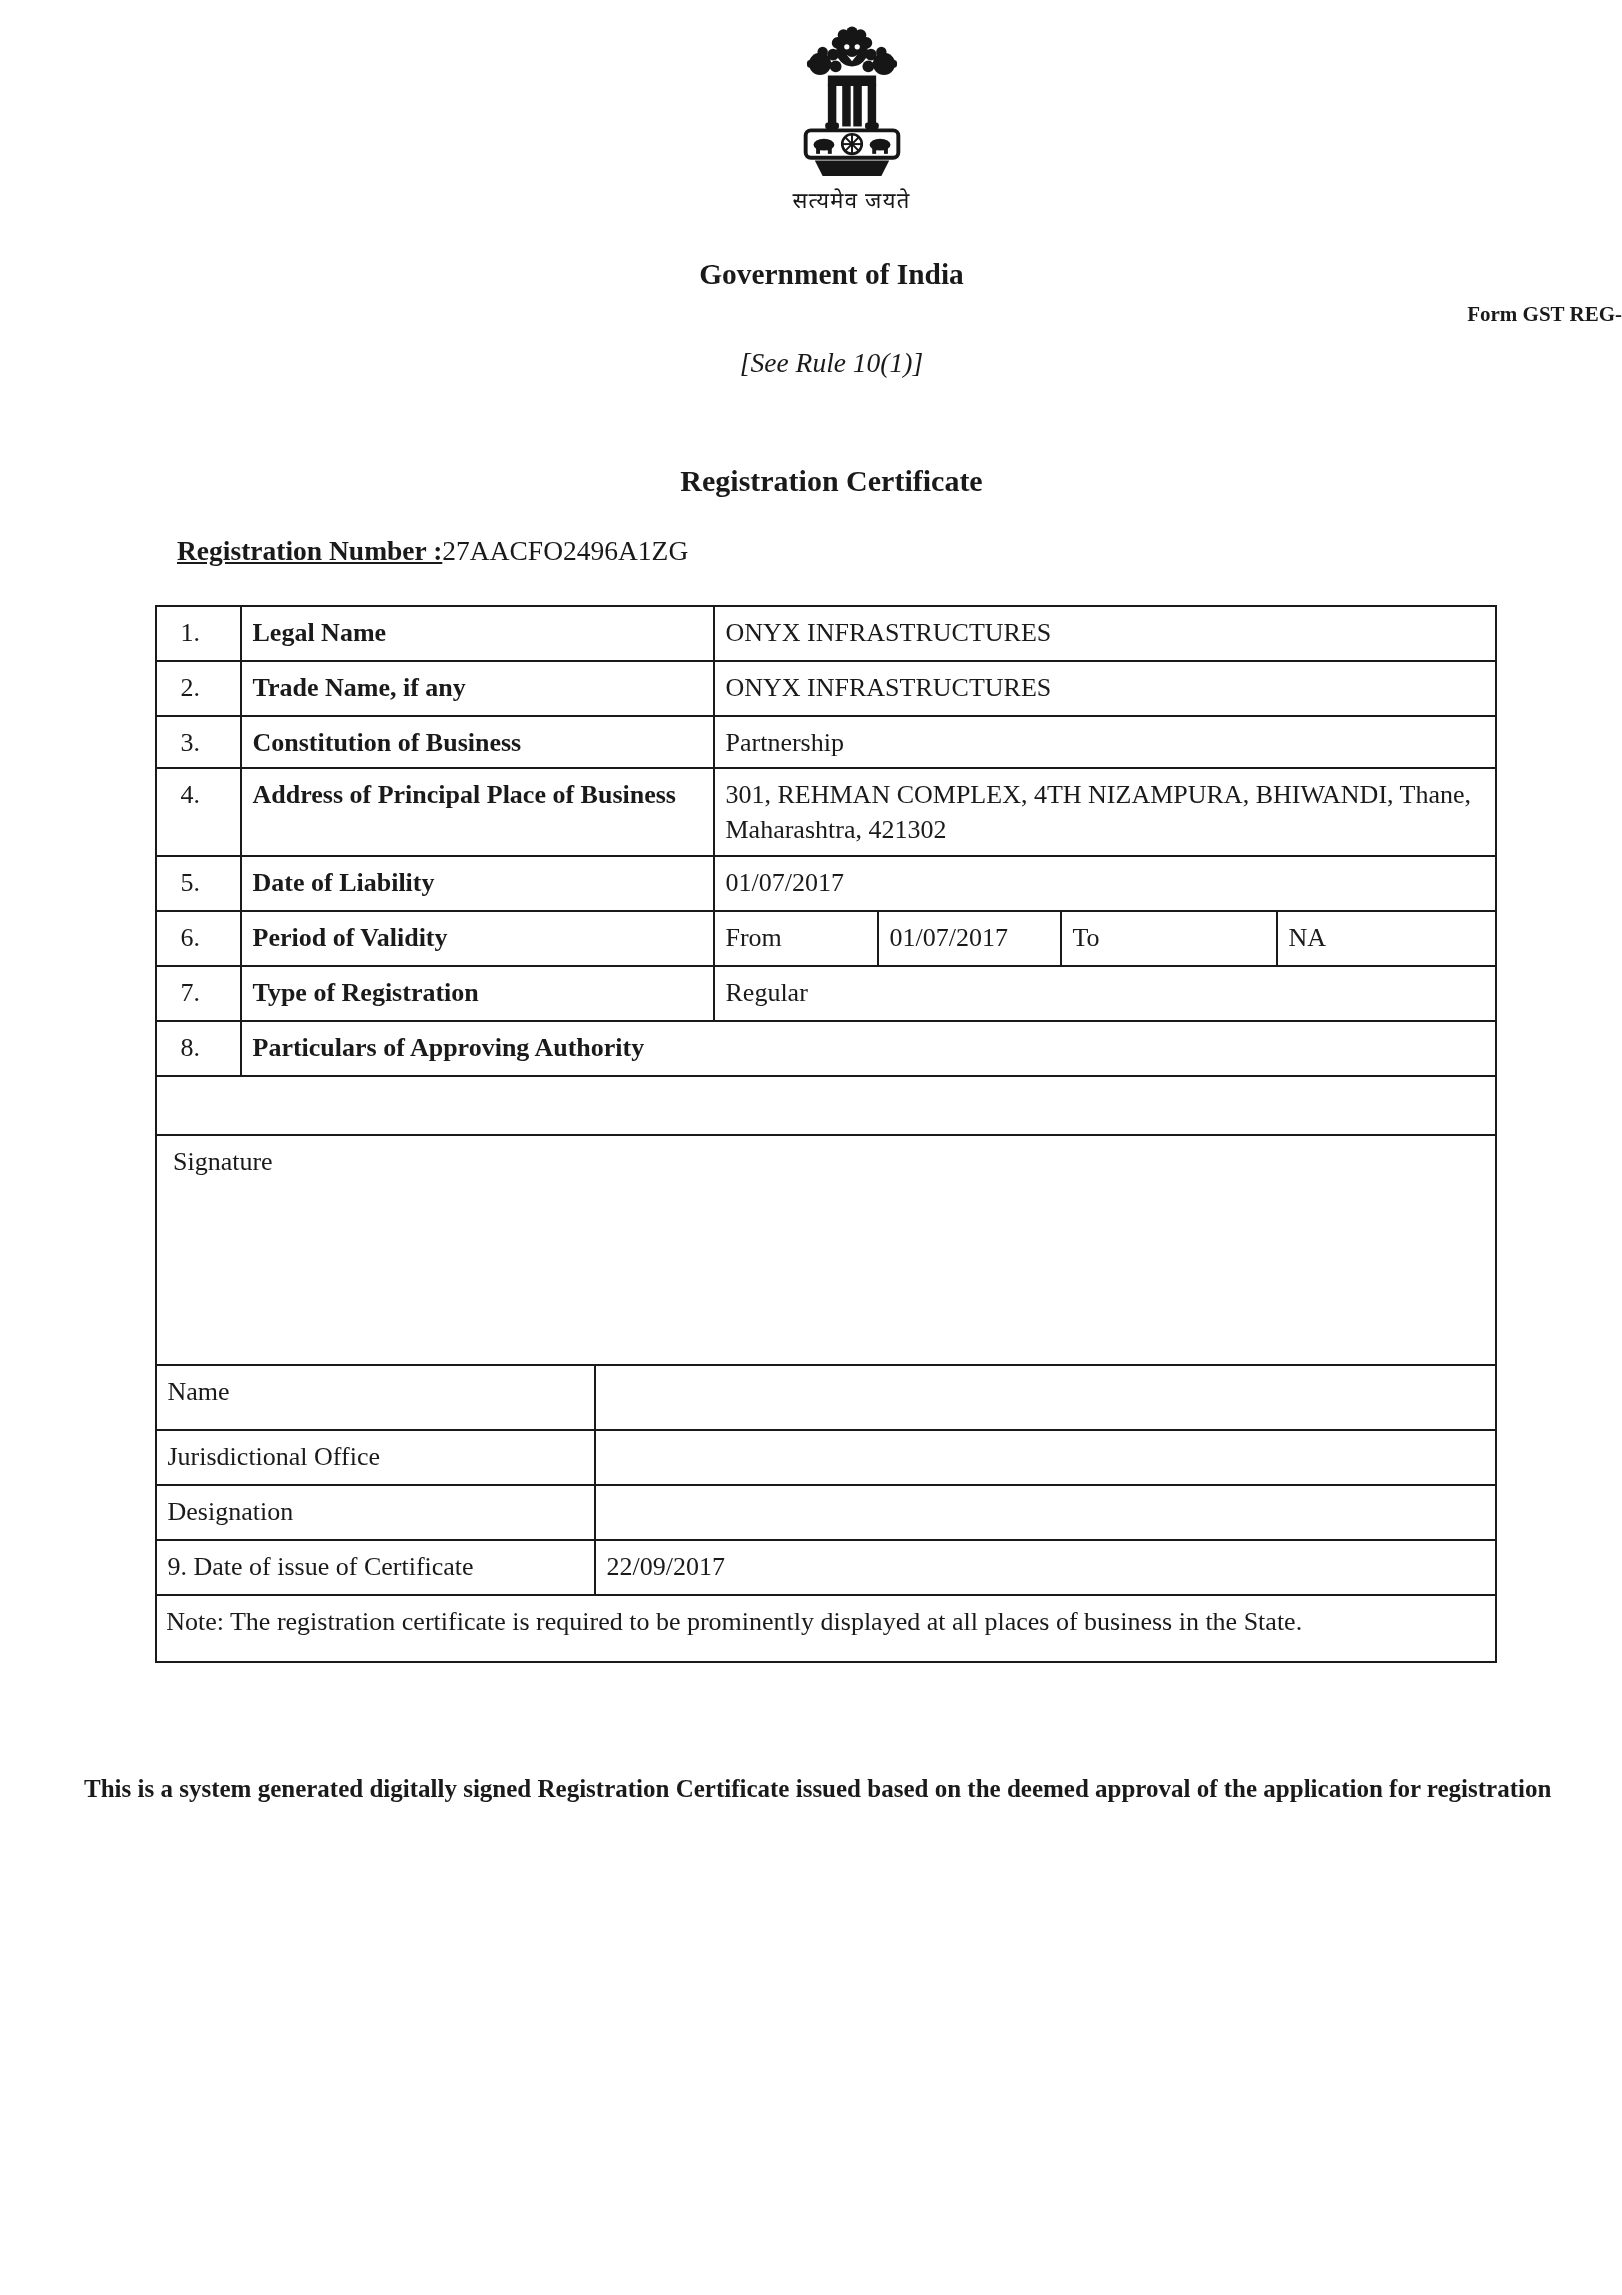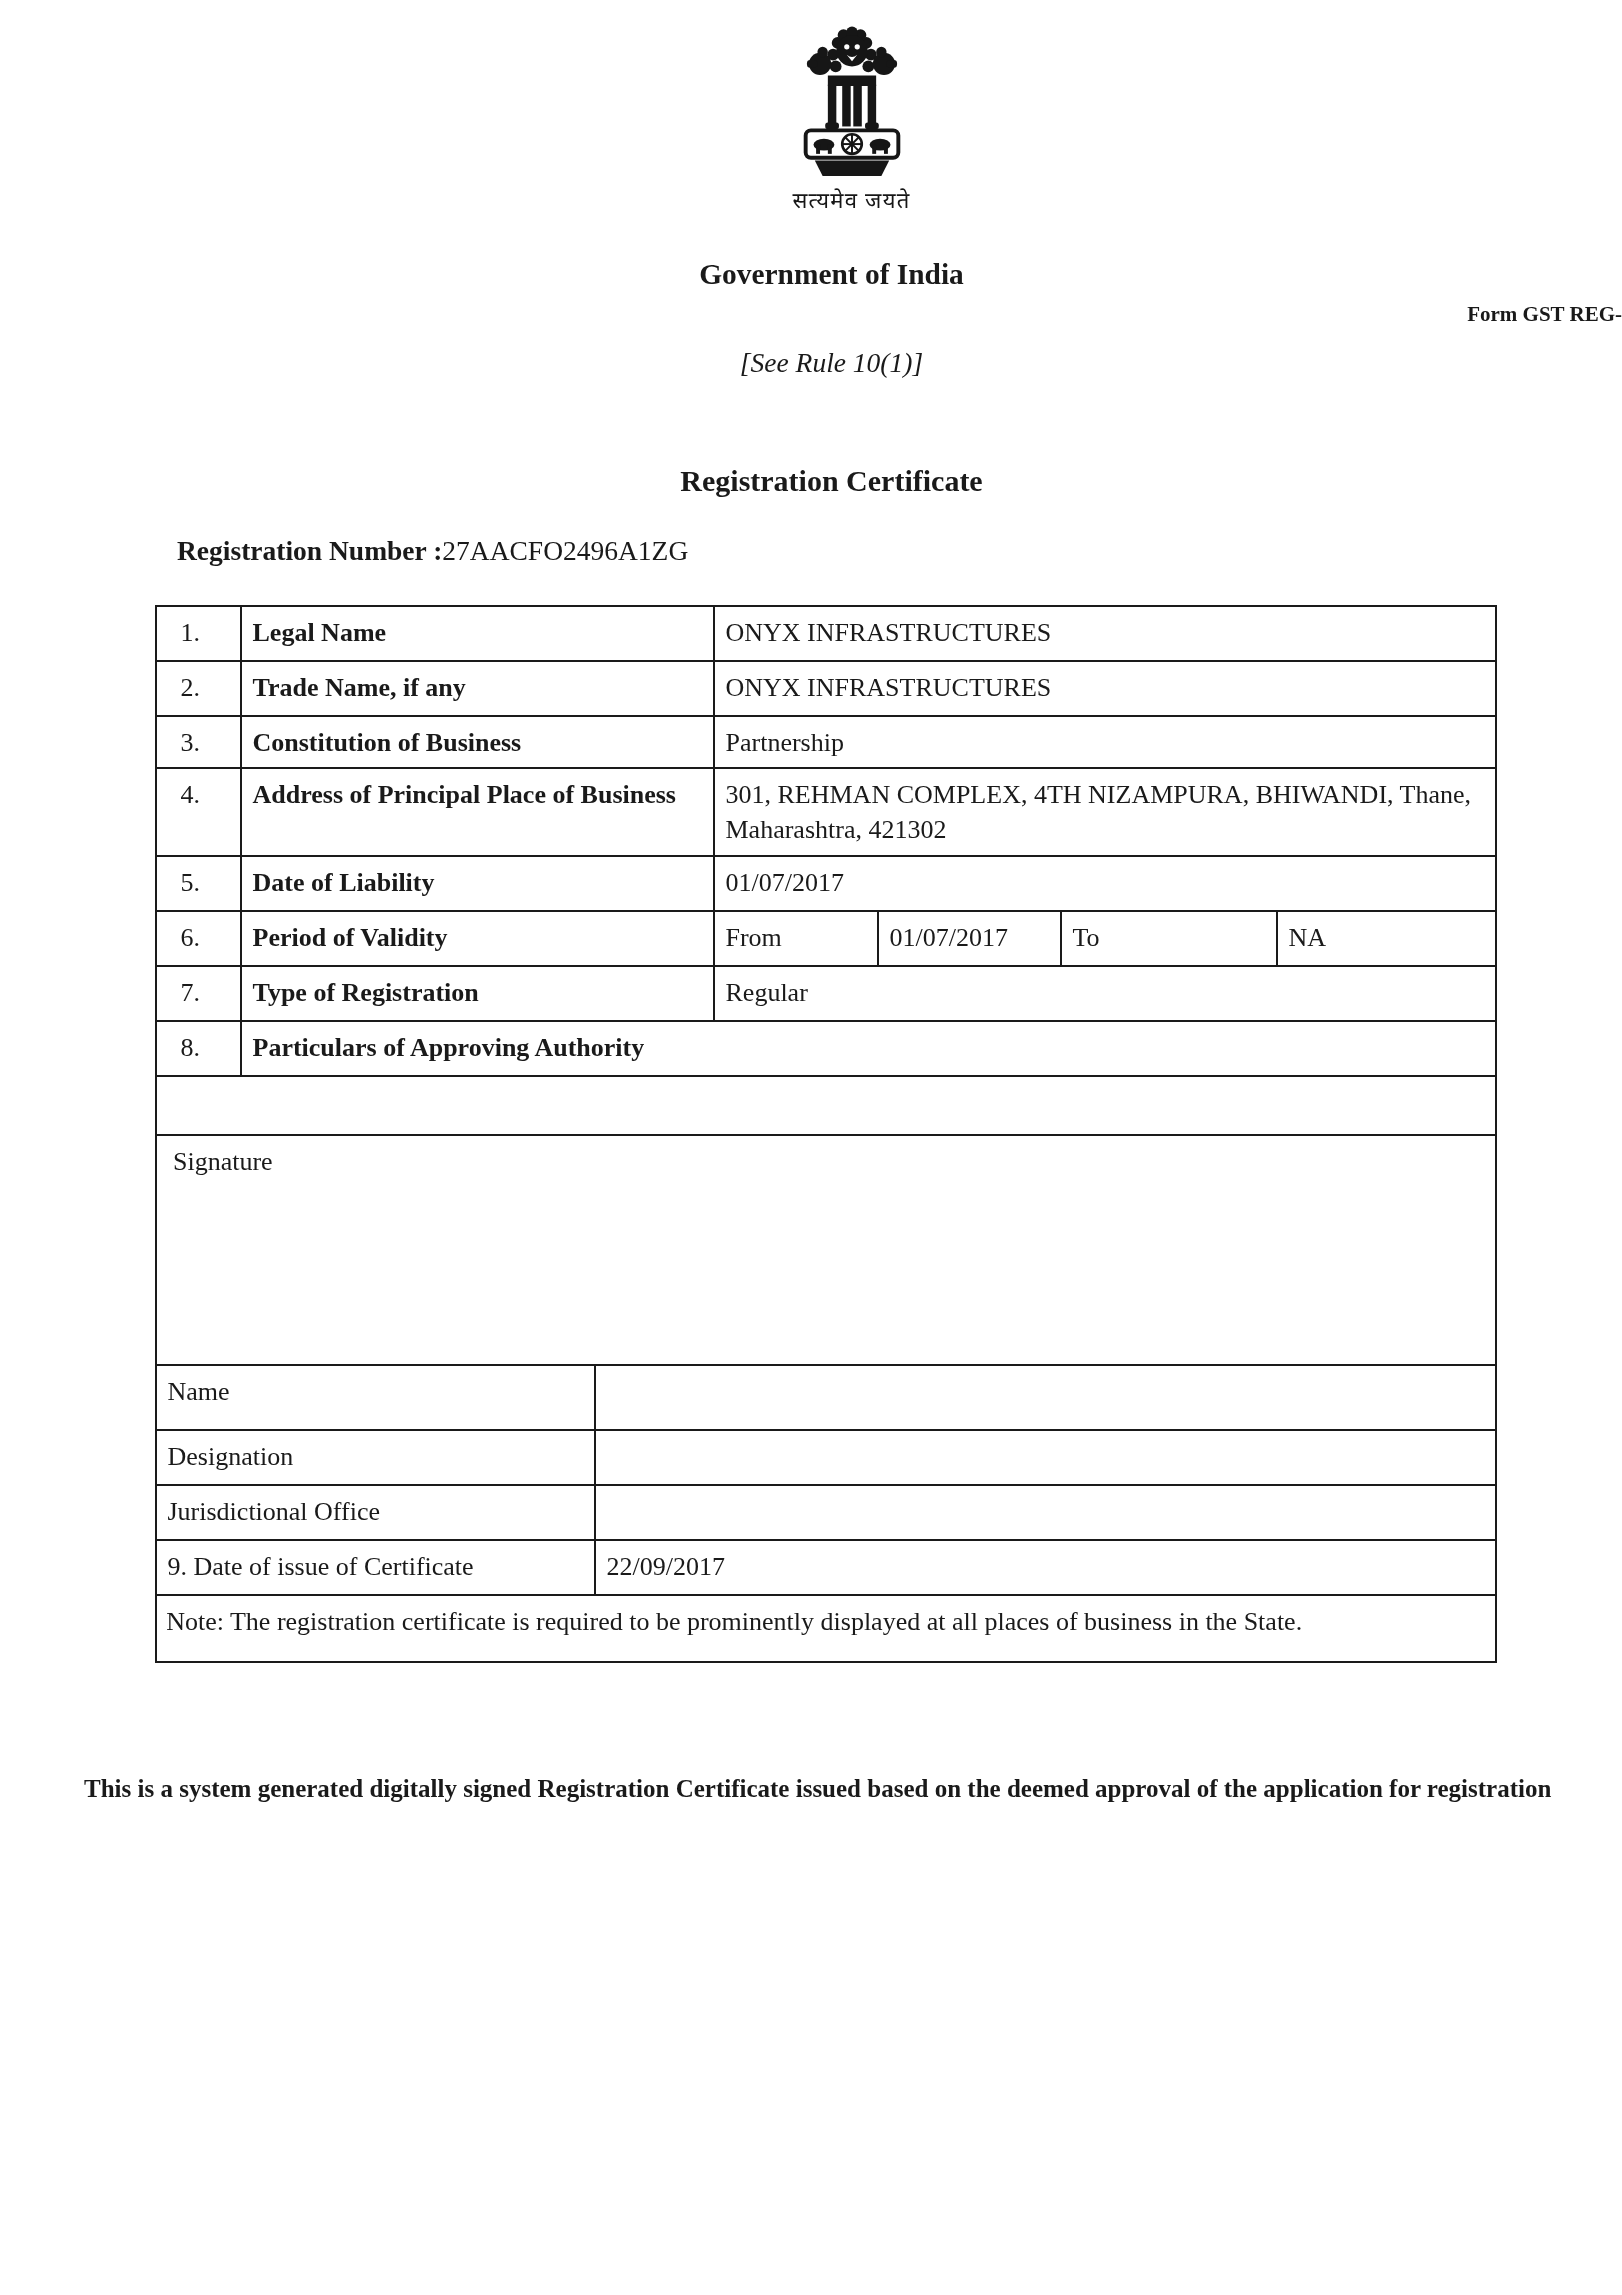--- a/index.html
+++ b/index.html
@@ -18,21 +18,21 @@
   .emblem-motto { display: block; margin-top: 2.6px; font-size: 22px; color: #161616; letter-spacing: 1.3px; }
 
   
   .title-gov  { top: 258px; font-size: 29.4px; font-weight: bold; }
   .title-form { top: 302px; font-size: 21px; font-weight: bold; text-align: right; }
   .title-rule { top: 347px; font-size: 27.5px; font-style: italic; }
   .title-cert { top: 464px; font-size: 30px; font-weight: bold; }
 
   
   .reg-line { position: absolute; top: 535px; left: 177px; font-size: 27.5px; }
-  .reg-line .lbl { font-weight: bold; }
+  .reg-line .lbl { font-weight: bold; text-decoration: underline; }
 
   
   .cert { position: absolute; top: 605px; left: 155px; width: 1340px; }
   table { border-collapse: collapse; table-layout: fixed; width: 1340px; font-size: 26px; }
   td {
     border: 2px solid #1a1a1a;
     border-top-width: 2.6px; border-bottom-width: 2.6px;
     vertical-align: top;
     padding: 9.2px 7.9px 5.2px 10.5px;
     box-sizing: border-box;
@@ -193,25 +193,25 @@
     <colgroup>
       <col style="width:439px">
         <col style="width:901px">
     </colgroup>
     <tbody>
         <tr class="r-name">
       <td>Name</td>
       <td></td>
     </tr>
     <tr class="r-off">
+      <td>Jurisdictional Office</td>
+      <td></td>
+    </tr>
+    <tr class="r-off">
       <td>Designation</td>
-      <td></td>
-    </tr>
-    <tr class="r-off">
-      <td>Jurisdictional Office</td>
       <td></td>
     </tr>
     <tr class="r-off">
       <td>9. Date of issue of Certificate</td>
       <td>22/09/2017</td>
     </tr>
     <tr class="r-note">
       <td colspan="2">Note: The registration certificate is required to be prominently displayed at all places of business in the State.</td>
     </tr>
   </tbody>

